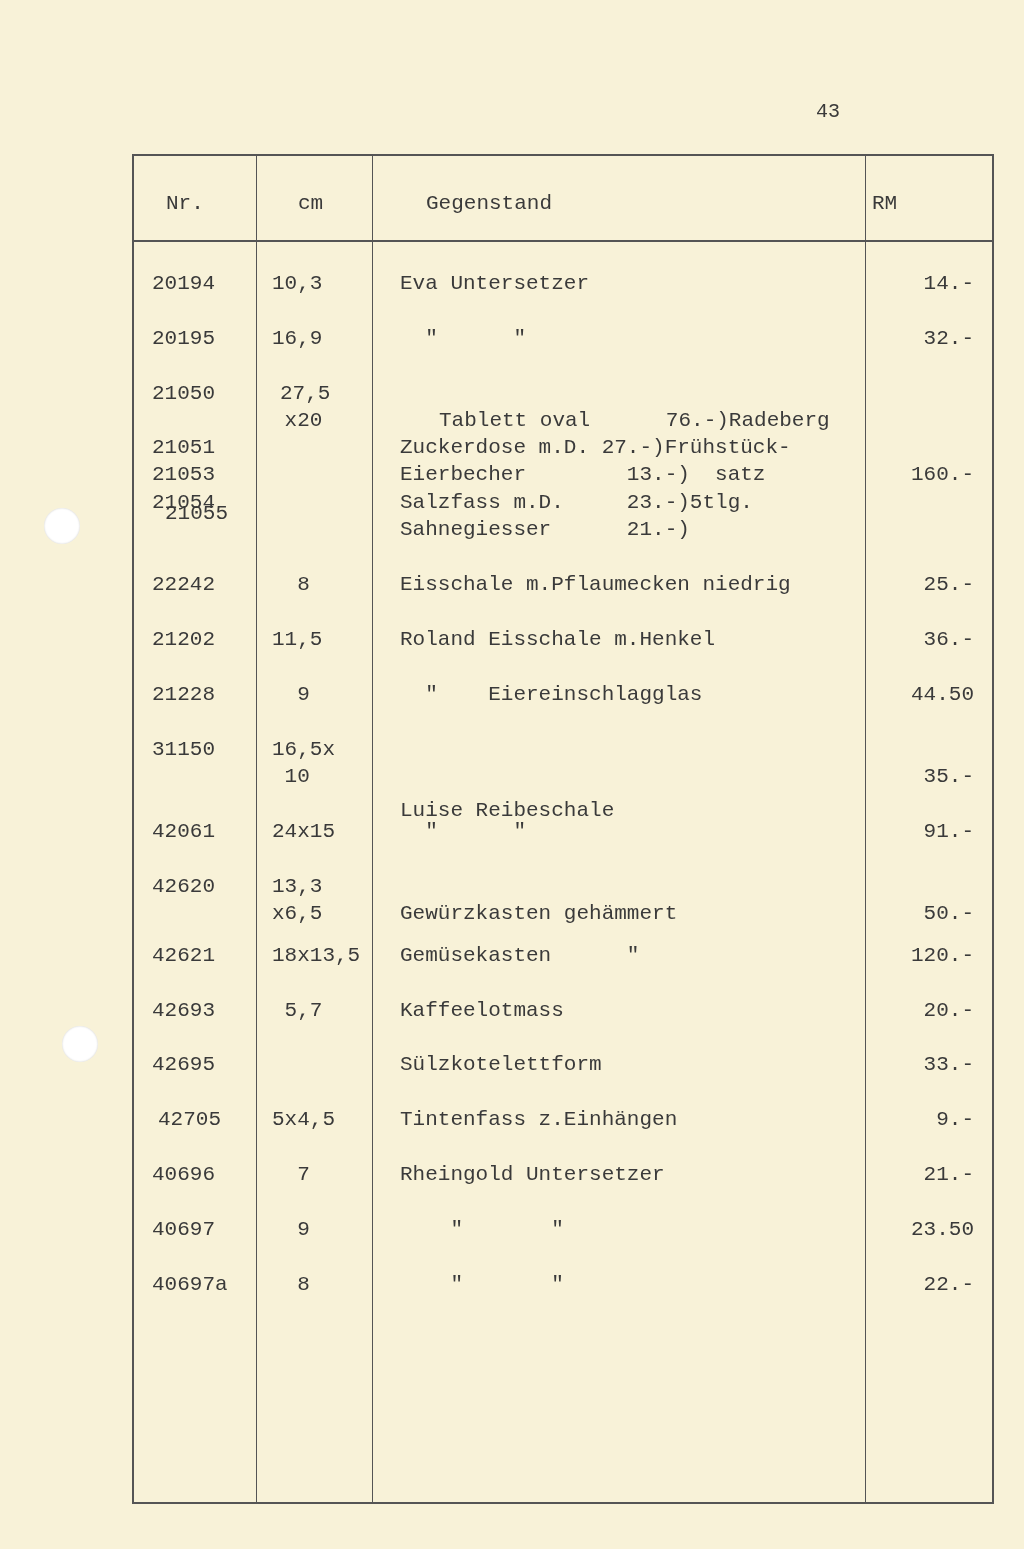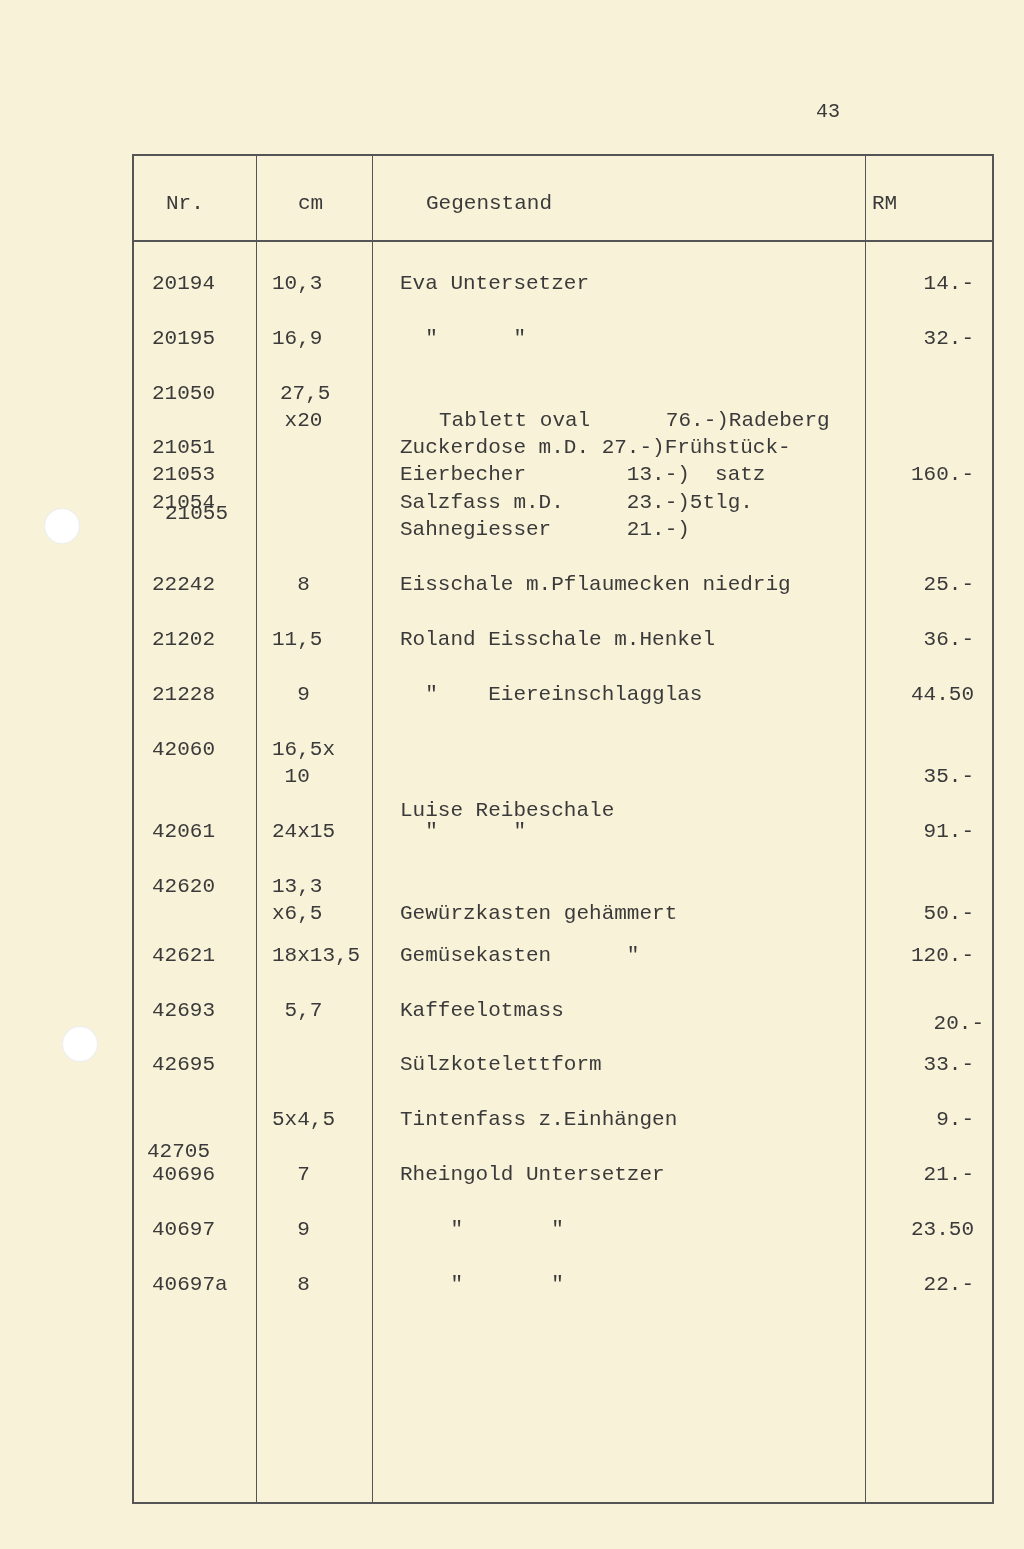--- a/index.html
+++ b/index.html
@@ -71,21 +71,21 @@
       <div class="cell" style="top: 415px; left: 266px;">Eisschale m.Pflaumecken niedrig</div>
       <div class="cell" style="top: 415px; right: 18px;">25.-</div>
       <div class="cell" style="top: 470px; left: 18px;">21202</div>
       <div class="cell" style="top: 470px; left: 138px;">11,5</div>
       <div class="cell" style="top: 470px; left: 266px;">Roland Eisschale m.Henkel</div>
       <div class="cell" style="top: 470px; right: 18px;">36.-</div>
       <div class="cell" style="top: 525px; left: 18px;">21228</div>
       <div class="cell" style="top: 525px; left: 138px;">  9</div>
       <div class="cell" style="top: 525px; left: 266px;">  "    Eiereinschlagglas</div>
       <div class="cell" style="top: 525px; right: 18px;">44.50</div>
-      <div class="cell" style="top: 580px; left: 18px;">42060</div>
+      <div class="cell" style="top: 580px; left: 18px;">31150</div>
       <div class="cell" style="top: 580px; left: 138px;">16,5x</div>
       <div class="cell" style="top: 580px; left: 266px;"></div>
       <div class="cell" style="top: 580px; right: 18px;"></div>
       <div class="cell" style="top: 607px; left: 18px;"></div>
       <div class="cell" style="top: 607px; left: 138px;"> 10</div>
       <div class="cell" style="top: 607px; left: 266px; margin-top: 34px;">Luise Reibeschale</div>
       <div class="cell" style="top: 607px; right: 18px;">35.-</div>
       <div class="cell" style="top: 662px; left: 18px;">42061</div>
       <div class="cell" style="top: 662px; left: 138px;">24x15</div>
       <div class="cell" style="top: 662px; left: 266px;">  "      "</div>
@@ -98,26 +98,26 @@
       <div class="cell" style="top: 744px; left: 138px;">x6,5</div>
       <div class="cell" style="top: 744px; left: 266px;">Gewürzkasten gehämmert</div>
       <div class="cell" style="top: 744px; right: 18px;">50.-</div>
       <div class="cell" style="top: 786px; left: 18px;">42621</div>
       <div class="cell" style="top: 786px; left: 138px;">18x13,5</div>
       <div class="cell" style="top: 786px; left: 266px;">Gemüsekasten      "</div>
       <div class="cell" style="top: 786px; right: 18px; margin-left: 48px;">120.-</div>
       <div class="cell" style="top: 841px; left: 18px;">42693</div>
       <div class="cell" style="top: 841px; left: 138px;"> 5,7</div>
       <div class="cell" style="top: 841px; left: 266px;">Kaffeelotmass</div>
-      <div class="cell" style="top: 841px; right: 8px; margin-top: 13px;">20.-</div>
+      <div class="cell" style="top: 841px; right: 18px;">20.-</div>
       <div class="cell" style="top: 895px; left: 18px;">42695</div>
       <div class="cell" style="top: 895px; left: 138px;"></div>
       <div class="cell" style="top: 895px; left: 266px;">Sülzkotelettform</div>
       <div class="cell" style="top: 895px; right: 18px;">33.-</div>
-      <div class="cell" style="top: 950px; left: 13px; margin-top: 32px;">42705</div>
+      <div class="cell" style="top: 950px; left: 24px;">42705</div>
       <div class="cell" style="top: 950px; left: 138px;">5x4,5</div>
       <div class="cell" style="top: 950px; left: 266px;">Tintenfass z.Einhängen</div>
       <div class="cell" style="top: 950px; right: 18px;">9.-</div>
       <div class="cell" style="top: 1005px; left: 18px;">40696</div>
       <div class="cell" style="top: 1005px; left: 138px;">  7</div>
       <div class="cell" style="top: 1005px; left: 266px;">Rheingold Untersetzer</div>
       <div class="cell" style="top: 1005px; right: 18px;">21.-</div>
       <div class="cell" style="top: 1060px; left: 18px;">40697</div>
       <div class="cell" style="top: 1060px; left: 138px;">  9</div>
       <div class="cell" style="top: 1060px; left: 266px;">    "       "</div>

